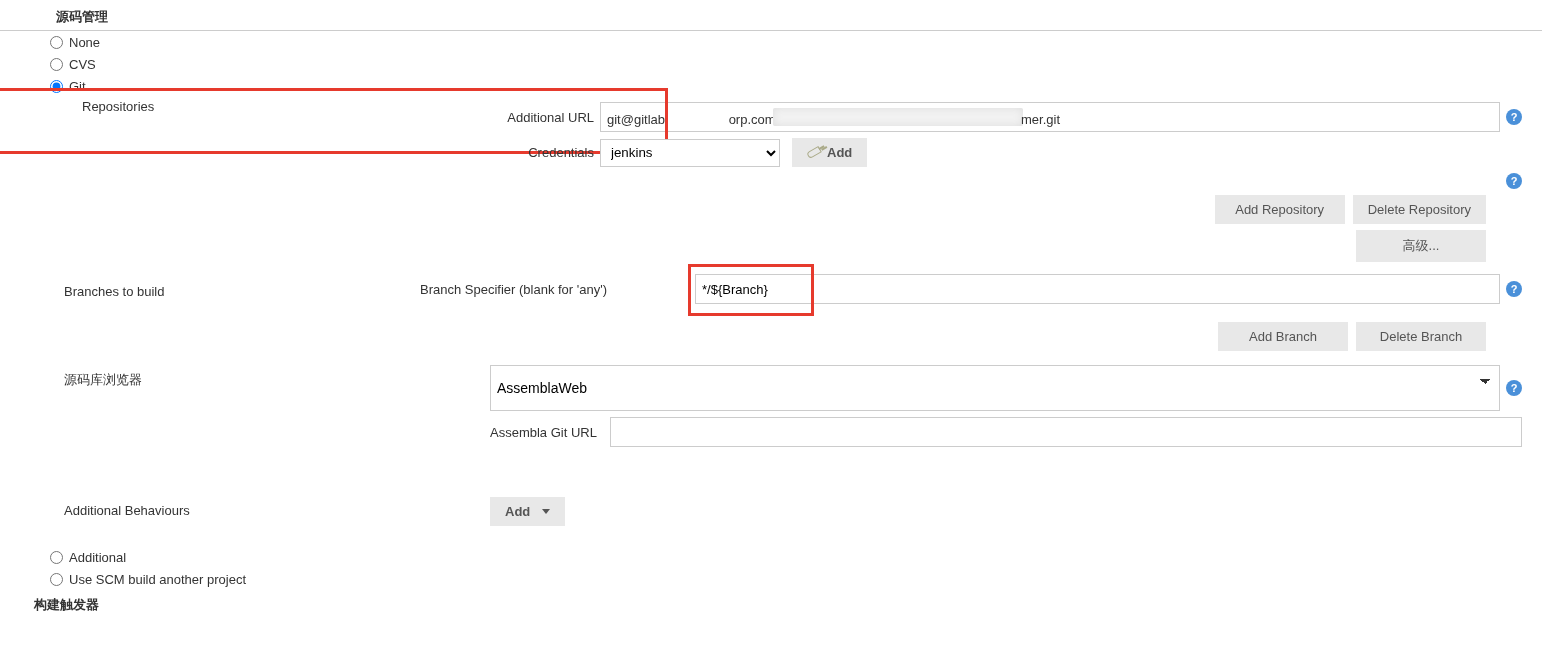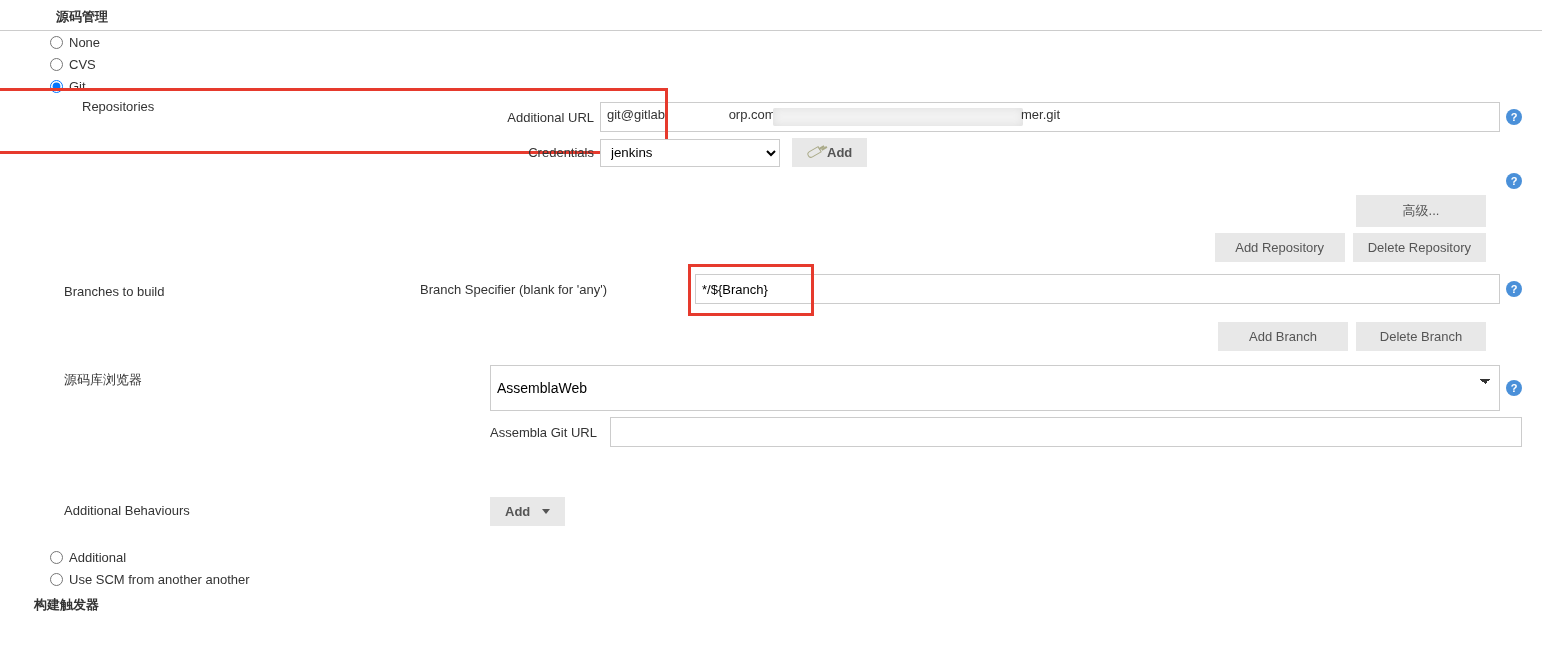--- a/index.html
+++ b/index.html
@@ -130,21 +130,21 @@
     <span>Git</span>
   </label>
 </div>
 
 <div class="sub-label" style="margin-top:-2px;">Repositories</div>
 
 <div class="config-block" style="margin-top:-18px; position:relative;">
 
   <div class="row">
     <span class="row-label" style="text-align:right;">Additional URL</span>
-    <div class="wide-input" style="display:flex; align-items:flex-start; gap:0; position:relative;">
+    <div class="wide-input" style="display:flex; align-items:flex-end; gap:0; position:relative;">
       <span>git@gitlab.</span>
       <span style="width:60px;"></span>
       <span>orp.com</span>
       <span class="blur-overlay" style="left:172px; width:250px; height:18px; top:5px;"></span>
       <span style="position:absolute; left:420px;">mer.git</span>
     </div>
     <i class="help-icon">?</i>
   </div>
 
   <div class="highlight-red" style="left:-10px; top:-14px; width:678px; height:66px;"></div>
@@ -158,30 +158,30 @@
       <span class="key-icon"></span>
       <span>Add</span>
     </button>
   </div>
   <div class="row" style="justify-content:flex-end;">
     <i class="help-icon">?</i>
   </div>
 
   <div class="btn-row-right" style="padding-right:36px;">
     <button class="btn">
+      <span>Add Repository</span>
+    </button>
+    <button class="btn">
+      <span>Delete Repository</span>
+    </button>
+  </div>
+
+  <div class="btn-row-right" style="padding-right:36px;">
+    <button class="btn">
       <span>高级...</span>
-    </button>
-  </div>
-
-  <div class="btn-row-right" style="padding-right:36px;">
-    <button class="btn">
-      <span>Add Repository</span>
-    </button>
-    <button class="btn">
-      <span>Delete Repository</span>
     </button>
   </div>
 </div>
 
 <div style="position:relative; margin-top:12px;">
   <span class="left-col-label" style="top:10px;">Branches to build</span>
 
   <div class="config-block">
     <div class="row" style="position:relative;">
       <span class="row-label" style="width:275px; text-align:left;">Branch Specifier (blank for 'any')</span>
@@ -228,17 +228,17 @@
   </div>
 </div>
 
 <div class="radio-list" style="margin-top:20px;">
   <label class="radio-item">
     <input type="radio" name="scm" style="">
     <span>Additional</span>
   </label>
   <label class="radio-item">
     <input type="radio" name="scm" style="">
-    <span>Use SCM from another another</span>
+    <span>Use SCM build another project</span>
   </label>
 </div>
 
 <div class="trigger-header">构建触发器</div>
 
 </body></html>

